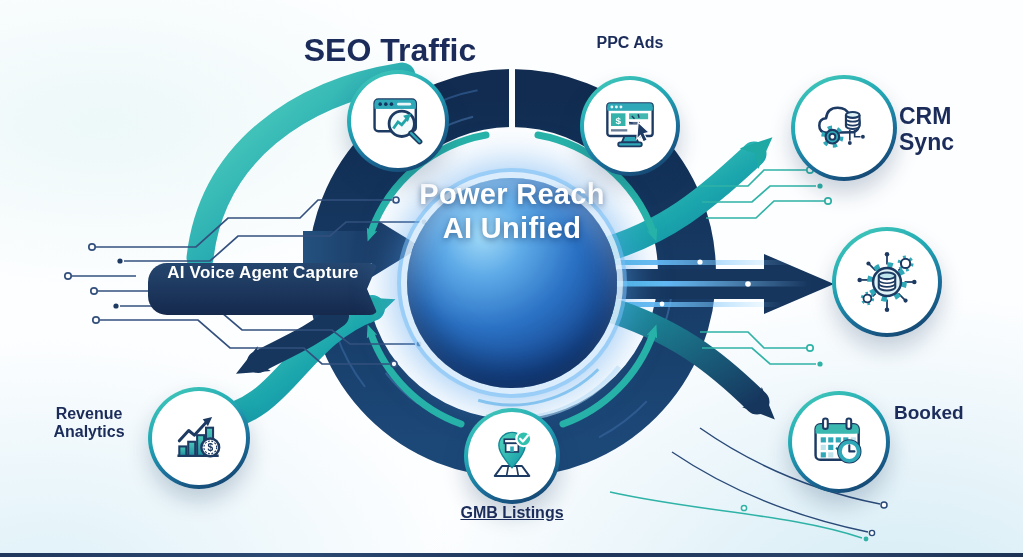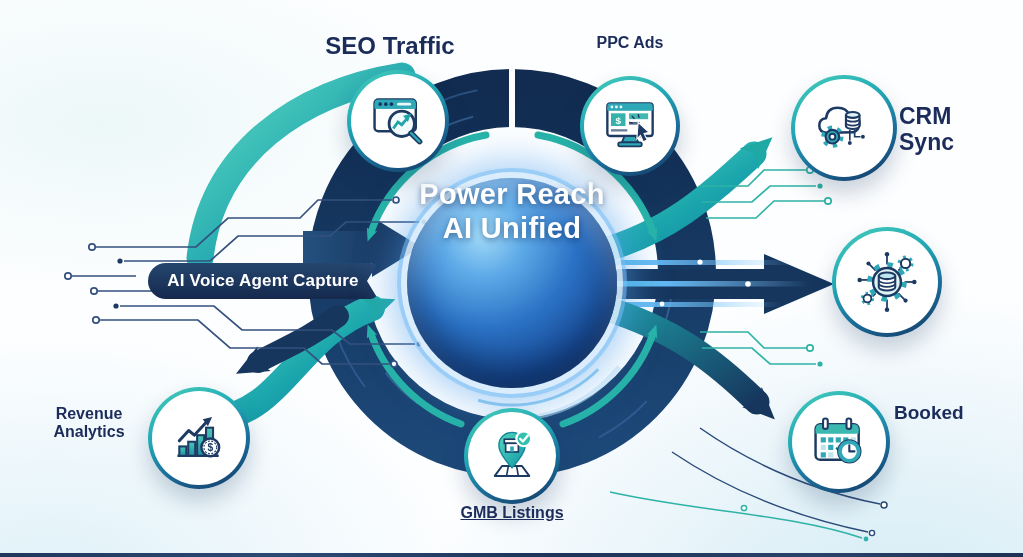--- a/index.html
+++ b/index.html
@@ -35,33 +35,33 @@
     display:flex;align-items:center;justify-content:center;box-sizing:border-box;}
   .node-seo{left:347px;top:70px;width:94px;height:94px;}
   .node-ppc{left:580px;top:76px;width:92px;height:92px;}
   .node-crm{left:791px;top:75px;width:98px;height:98px;}
   .node-hub{left:832px;top:227px;width:102px;height:102px;}
   .node-cal{left:788px;top:391px;width:94px;height:94px;}
   .node-gmb{left:464px;top:408px;width:88px;height:88px;}
   .node-rev{left:148px;top:387px;width:94px;height:94px;}
   
   .lbl{position:absolute;font-weight:700;color:#1b2c5a;z-index:6;line-height:1.13;}
-  .lbl-seo{left:290px;top:32px;width:200px;text-align:center;font-size:24px;}
+  .lbl-seo{left:290px;top:32px;width:200px;text-align:center;font-size:32px;}
   .lbl-ppc{left:530px;top:34px;width:200px;text-align:center;font-size:16px;}
   .lbl-crm{left:899px;top:103px;font-size:23px;}
   .lbl-cal{left:894px;top:402px;font-size:19px;}
   .lbl-rev{left:19px;top:405px;width:140px;text-align:center;font-size:16px;}
   .lbl-gmb{left:412px;top:504px;width:200px;text-align:center;font-size:16px;text-decoration:underline;}
   
   .banner{
-    position:absolute;left:148px;top:263px;width:230px;height:36px;z-index:3;
+    position:absolute;left:148px;top:263px;width:230px;height:52px;z-index:3;
     background:linear-gradient(180deg,#25466f 0%,#15294d 100%);
     border-radius:19px 8px 8px 19px;
     clip-path:polygon(0% 0%,100% 0%,calc(100% - 11px) 50%,100% 100%,0% 100%);
-    display:flex;align-items:center;justify-content:center;
+    display:flex;justify-content:center;
     color:#fff;font-weight:700;font-size:17px;letter-spacing:.2px;
   }
   .bottom-edge{position:absolute;left:0;right:0;bottom:0;height:4px;z-index:7;
     background:linear-gradient(90deg,#21375c 0%,#2c4a74 28%,#1d3357 55%,#2a4368 80%,#1d3254 100%);}
 </style>
 </head>
 <body>
 
 <div class="stage">
 

